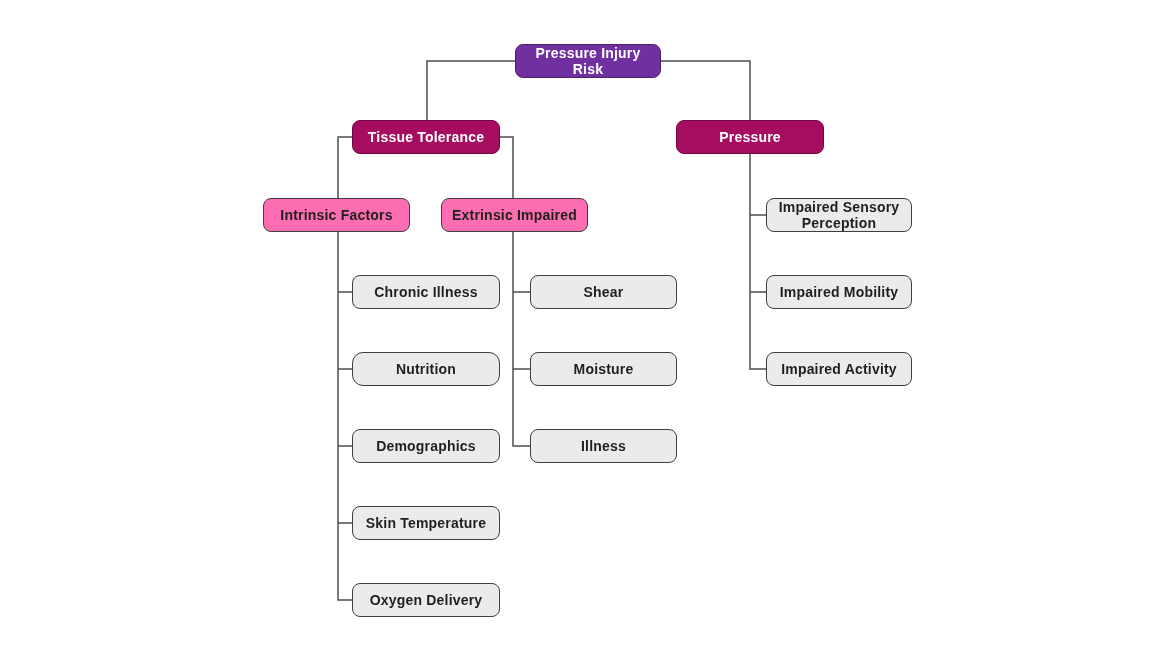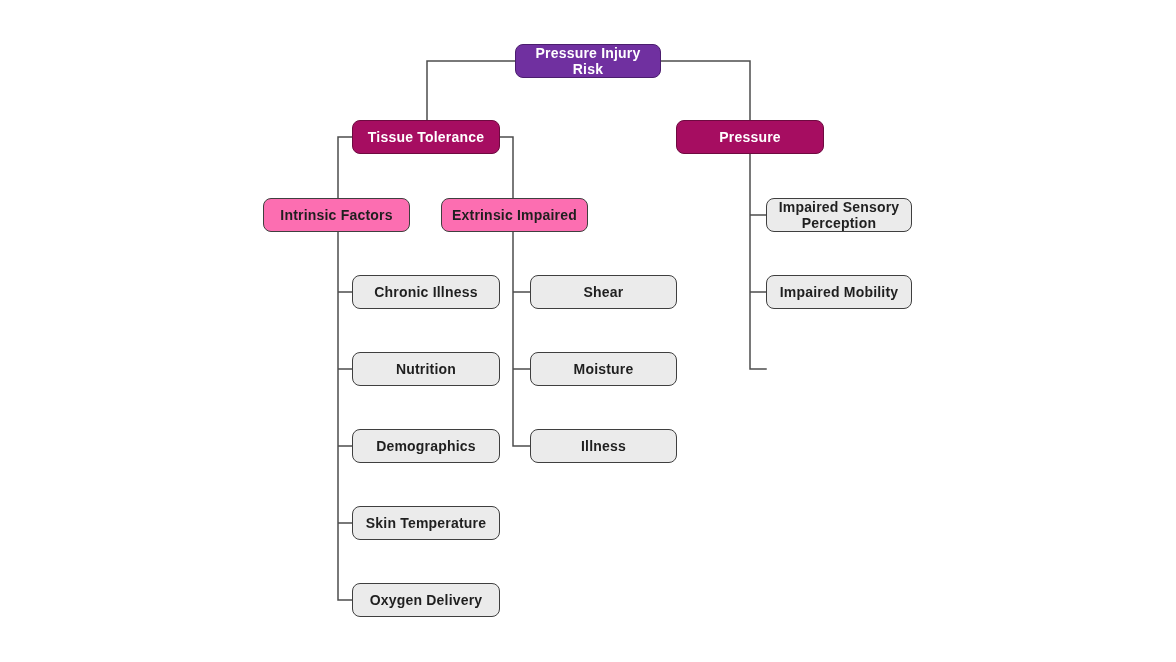--- a/index.html
+++ b/index.html
@@ -86,25 +86,26 @@
 
   <div class="node root" style="left:515px; top:44px; width:146px; height:34px;">Pressure Injury Risk</div>
 
   <div class="node branch" style="left:352px; top:120px; width:148px; height:34px;">Tissue Tolerance</div>
   <div class="node subbranch" style="left:263px; top:198px; width:147px; height:34px;">Intrinsic Factors</div>
 
   <div class="node branch" style="left:676px; top:120px; width:148px; height:34px;">Pressure</div>
   <div class="node subbranch" style="left:441px; top:198px; width:147px; height:34px;">Extrinsic Impaired</div>
 
   <div class="node leaf" style="left:352px; top:275px; width:148px; height:34px;">Chronic Illness</div>
-  <div class="node leaf" style="left:352px; top:352px; width:148px; height:34px;">Nutrition</div>
+  <div class="node leaf" style="left:352px; top:352px; width:148px; height:34px;border-radius:11px;">Nutrition</div>
   <div class="node leaf" style="left:352px; top:429px; width:148px; height:34px;">Demographics</div>
   <div class="node leaf" style="left:352px; top:506px; width:148px; height:34px;">Skin Temperature</div>
   <div class="node leaf" style="left:352px; top:583px; width:148px; height:34px;">Oxygen Delivery</div>
 
   <div class="node leaf" style="left:530px; top:275px; width:147px; height:34px;">Shear</div>
   <div class="node leaf" style="left:530px; top:352px; width:147px; height:34px;">Moisture</div>
   <div class="node leaf" style="left:530px; top:429px; width:147px; height:34px;">Illness</div>
 
   <div class="node leaf" style="left:766px; top:198px; width:146px; height:34px;">Impaired Sensory Perception</div>
   <div class="node leaf" style="left:766px; top:275px; width:146px; height:34px;">Impaired Mobility</div>
+  <div class="node leaf" style="left:766px; top:352px; width:146px; height:34px;">Impaired Activity</div>
 
 </div>
 
 </body></html>

